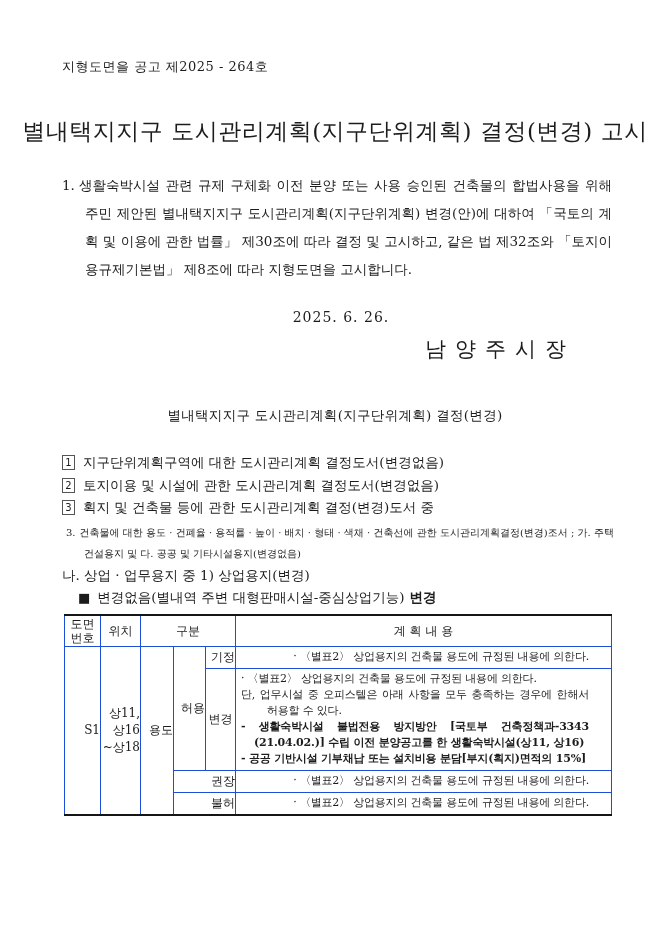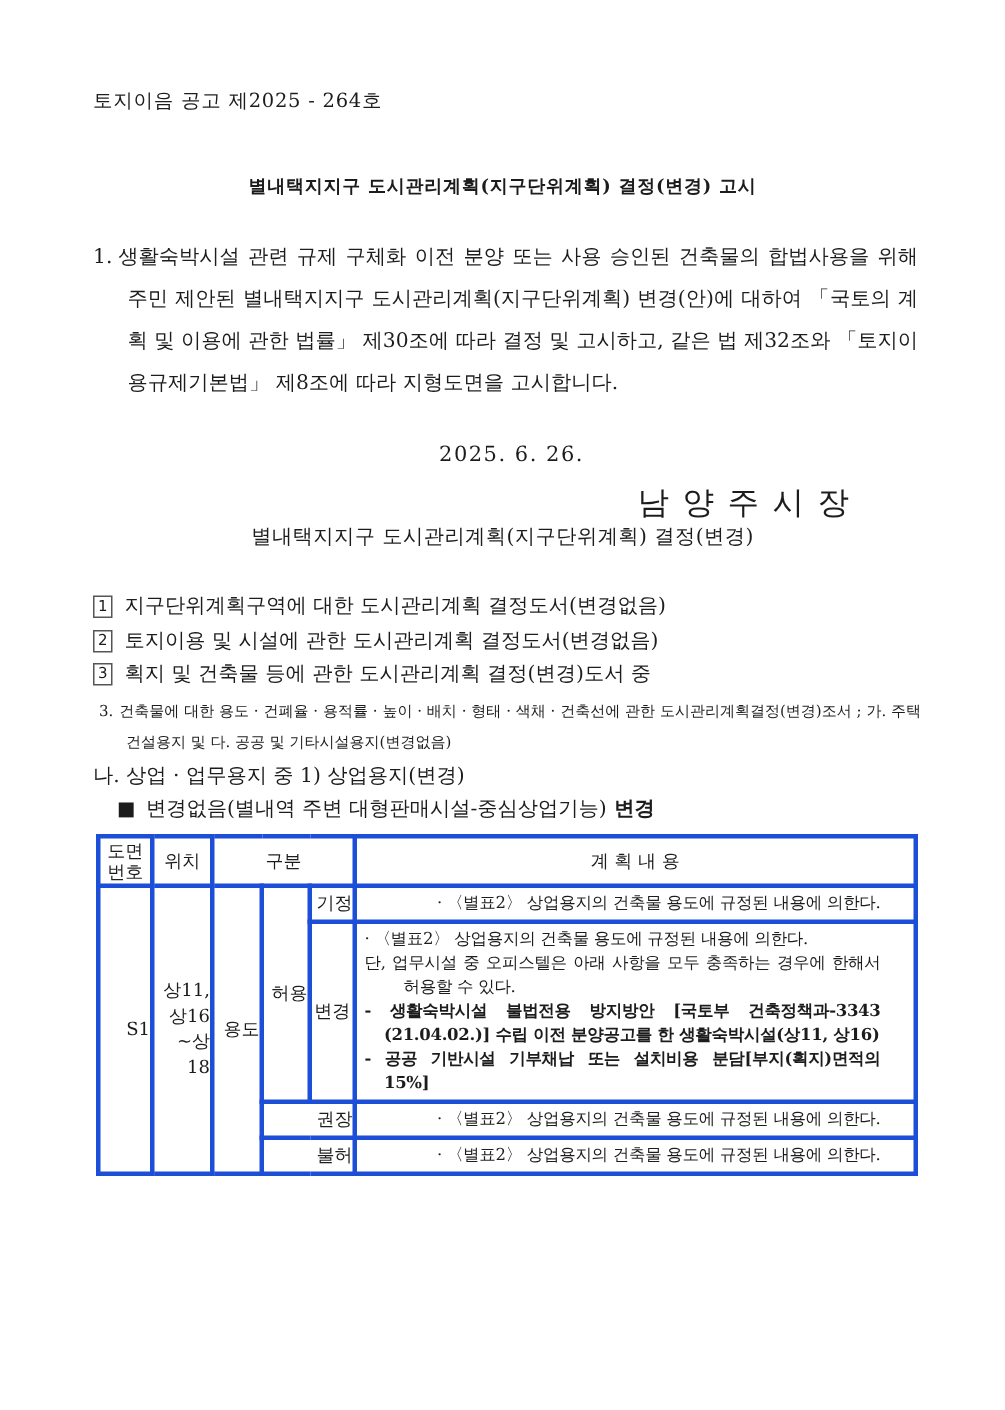--- a/index.html
+++ b/index.html
@@ -13,22 +13,22 @@
     overflow:hidden;
   }
   .notice-no {
     margin:58px 0 0 62px;
     font-size:13px;
     letter-spacing:0.5px;
   }
   .main-title {
     margin-top:40px;
     text-align:center;
-    font-size:12px;
-    font-weight:bold;
+    font-size:23px;
+    font-weight:normal;
     letter-spacing:0.5px;
   }
   .items { margin:24px 58px 0 62px; }
   .doc-item {
     font-size:13.5px;
     line-height:28px;
     text-align:justify;
     padding-left:23px;
     text-indent:-23px;
   }
@@ -39,20 +39,21 @@
     padding-left:12px;
     font-size:14px;
     letter-spacing:1px;
   }
   .signer-line {
     margin:10px 0 0 425px;
     font-size:21px;
     letter-spacing:9px;
   }
   .section-title {
+    margin-top:44px;
     text-align:center;
     font-size:13.5px;
     letter-spacing:0.3px;
   }
   .docs-list { margin:26px 0 0 62px; }
   .docs-item {
     font-size:13.5px;
     line-height:22.5px;
     white-space:nowrap;
   }
@@ -90,21 +91,21 @@
   .bullet-line .em { font-weight:bold; margin-left:5px; }
 
   .gtable {
     border-collapse:collapse;
     table-layout:fixed;
     width:548px;
     margin:6px 0 0 64px;
     border-top:2.5px solid #151515;
     border-bottom:2.5px solid #151515;
   }
-  .gtable th, .gtable td { border:3px solid #1d4ed8; }
+  .gtable th, .gtable td { border:1px solid #1d4ed8; }
   .gtable th {
     font-weight:normal;
     font-size:12px;
     text-align:center;
     vertical-align:middle;
     line-height:14px;
     height:30px;
     padding:1px 0;
   }
   .lblcell {
@@ -125,21 +126,21 @@
   .row-short .contentcell, .row-short .lblcell { height:22px;text-align:right; }
   .hang13 { padding-left:13px; text-indent:-13px; }
   .hang26 { padding-left:26px; text-indent:-26px; }
   .bold { font-weight:bold; }
 </style>
 </head>
 <body>
 
 <div class="page">
 
-  <div class="notice-no">토지이음 공고 제2025 - 264호</div>
+  <div class="notice-no">지형도면을 공고 제2025 - 264호</div>
 
   <div class="main-title">별내택지지구 도시관리계획(지구단위계획) 결정(변경) 고시</div>
 
   <div class="items">
     <div class="doc-item"><span class="no">1.</span><span>생활숙박시설 관련 규제 구체화 이전 분양 또는 사용 승인된 건축물의 합법사용을 위해 주민 제안된 별내택지지구 도시관리계획(지구단위계획) 변경(안)에 대하여 「국토의 계획 및 이용에 관한 법률」 제30조에 따라 결정 및 고시하고, 같은 법 제32조와 「토지이용규제기본법」 제8조에 따라 지형도면을 고시합니다.</span></div>
   </div>
 
   <div class="date-line">2025. 6. 26.</div>
 
   <div class="signer-line">남양주시장</div>

